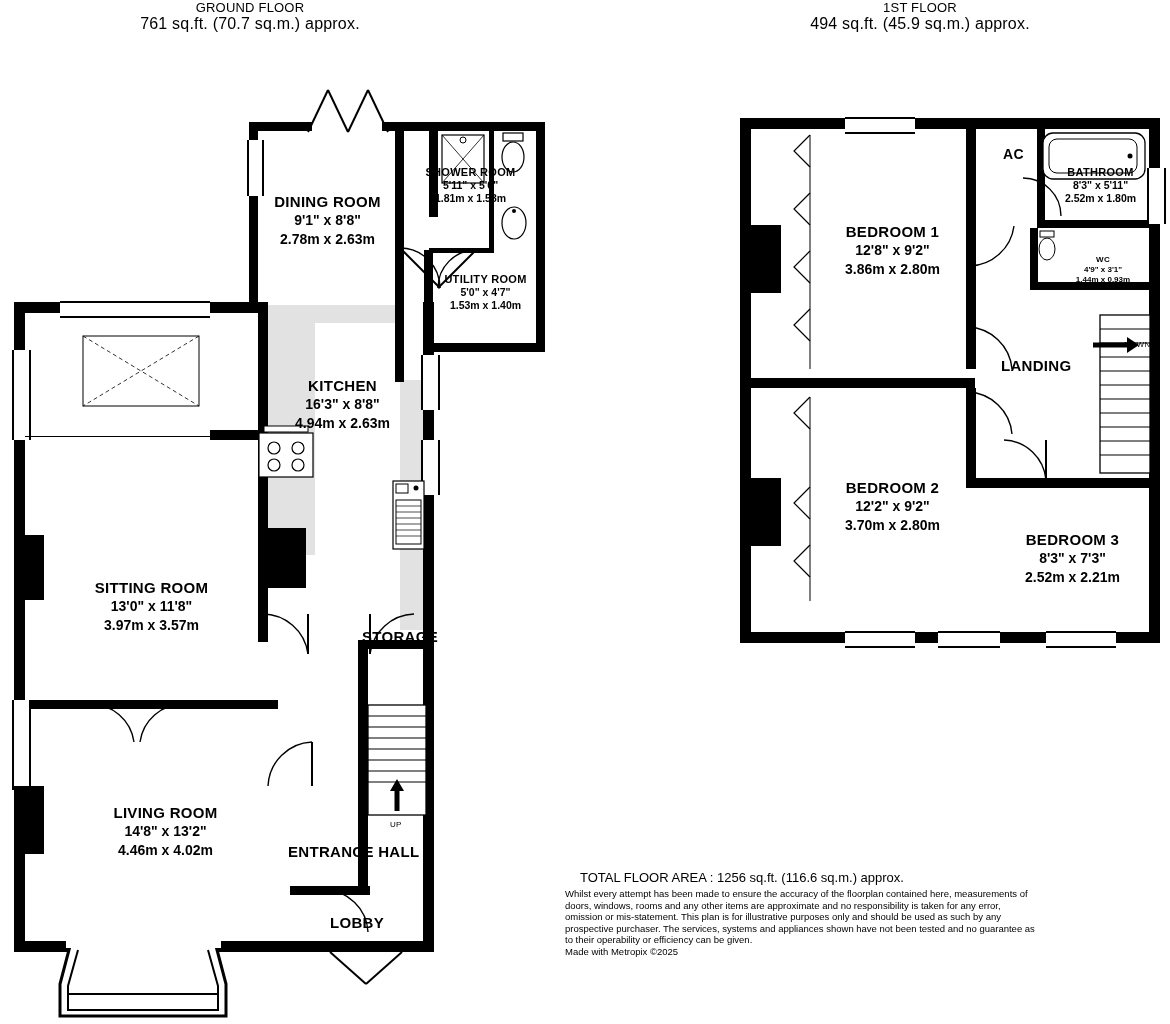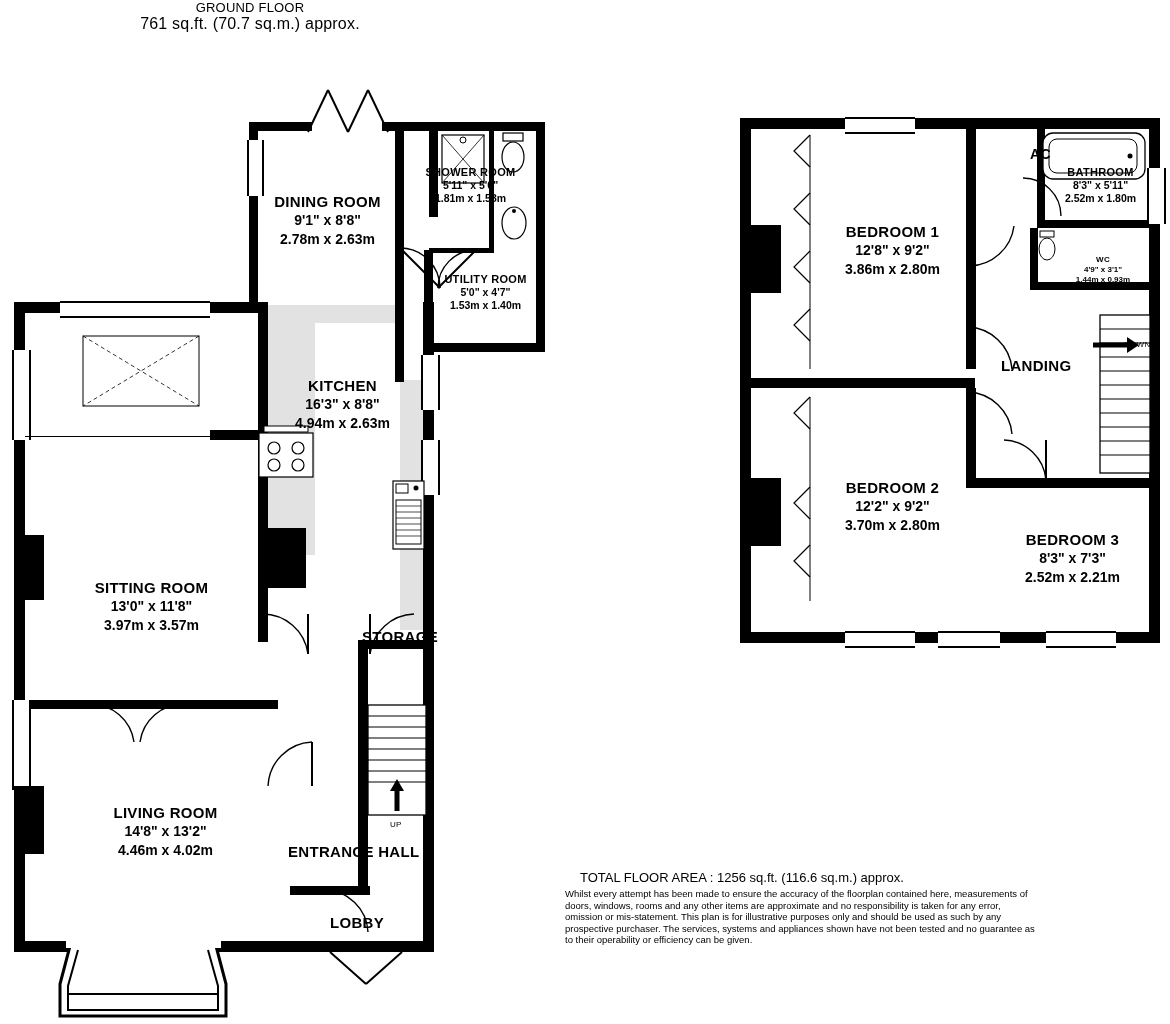--- a/index.html
+++ b/index.html
@@ -94,20 +94,24 @@
   svg { display: block; overflow: visible; }
 </style>
 </head>
 <body>
 
 <div class="stage">
 
   <div class="floor-title" style="left:110px; top:0px; width:280px;">
     <div>GROUND FLOOR</div>
     <div class="sub">761 sq.ft. (70.7 sq.m.) approx.</div>
+  </div>
+  <div class="floor-title" style="left:780px; top:0px; width:280px;">
+    <div>1ST FLOOR</div>
+    <div class="sub">494 sq.ft. (45.9 sq.m.) approx.</div>
   </div>
 
   <div>
 
     <div class="greyfill" style="left:265px; top:305px; width:50px; height:250px;"></div>
     <div class="greyfill" style="left:265px; top:305px; width:130px; height:18px;"></div>
     <div class="greyfill" style="left:400px; top:380px; width:25px; height:250px;"></div>
 
     <div class="wall" style="left:249px; top:122px; width:9px; height:180px;"></div>
     <div class="wall" style="left:249px; top:122px; width:180px; height:9px;"></div>
@@ -430,21 +434,22 @@
       <div class="nm">BATHROOM</div>
       <div class="dim">8'3"  x 5'11"</div>
       <div class="dim">2.52m  x 1.80m</div>
     </div>
     <div class="roomlbl tiny" style="left:1033px; top:255px; width:140px;">
       <div class="nm">WC</div>
       <div class="dim">4'9"  x 3'1"</div>
       <div class="dim">1.44m  x 0.93m</div>
     </div>
     <div class="plainlbl" style="left:1001px; top:357px;">LANDING</div>
-    <div class="plainlbl sm" style="left:1030px; top:146px; font-size:14px;">AC</div>
+    <div class="plainlbl sm" style="left:1003px; top:146px; font-size:14px;">AC</div>
   </div>
 
   <div class="total" style="left:580px; top:870px; width:440px;">TOTAL FLOOR AREA : 1256 sq.ft. (116.6 sq.m.) approx.</div>
   <div class="disclaimer" style="left:565px; top:888px;">
     <span>Whilst every attempt has been made to ensure the accuracy of the floorplan contained here, measurements of doors, windows, rooms and any other items are approximate and no responsibility is taken for any error, omission or mis-statement. This plan is for illustrative purposes only and should be used as such by any prospective purchaser. The services, systems and appliances shown have not been tested and no guarantee as to their operability or efficiency can be given.</span>
+    <div>Made with Metropix ©2025</div>
   </div>
 
 </div>
 
 </body></html>

